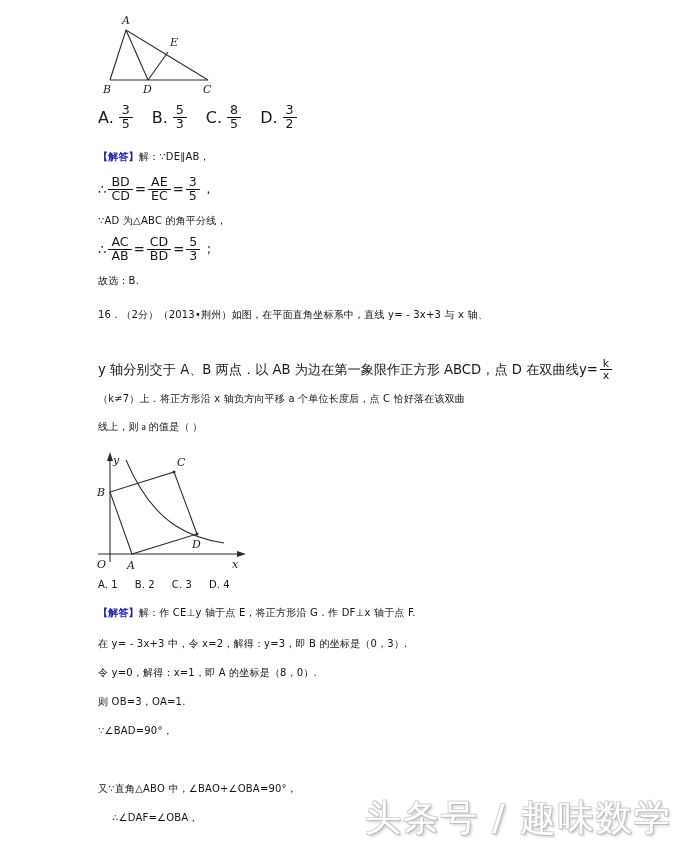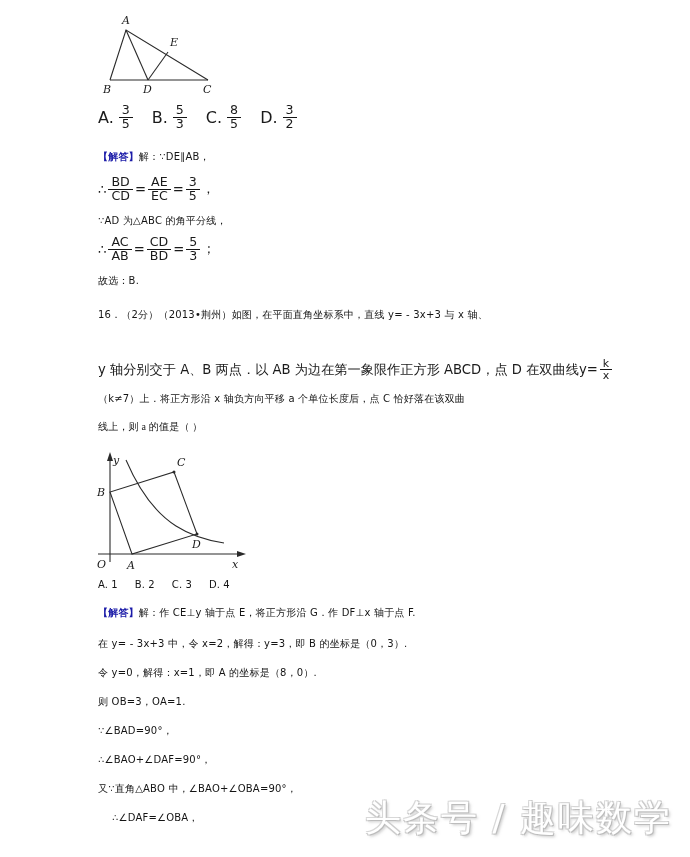--- a/index.html
+++ b/index.html
@@ -240,19 +240,18 @@
     </span>
   </div>
 
   <div class="abs line" style="left:98px; top:606px;">
     <span class="label-blue">【解答】</span><span>解：作 CE⊥y 轴于点 E，将正方形沿 G．作 DF⊥x 轴于点 F.</span>
   </div>
   <div class="abs line" style="left:98px; top:637px;">在 y= - 3x+3 中，令 x=2，解得：y=3，即 B 的坐标是（0，3）.</div>
   <div class="abs line" style="left:98px; top:666px;">令 y=0，解得：x=1，即 A 的坐标是（8，0）.</div>
   <div class="abs line" style="left:98px; top:695px;">则 OB=3，OA=1.</div>
   <div class="abs line" style="left:98px; top:724px;">∵∠BAD=90°，</div>
-  <div class="abs line" style="left:98px; top:753px;">∴∠BAO+∠DAF=90°，</div>
   <div class="abs line" style="left:98px; top:782px;">又∵直角△ABO 中，∠BAO+∠OBA=90°，</div>
   <div class="abs line" style="left:112px; top:811px;">∴∠DAF=∠OBA，</div>
 
   <div class="watermark">头条号 / 趣味数学</div>
 
 </div>
 
 </body></html>

